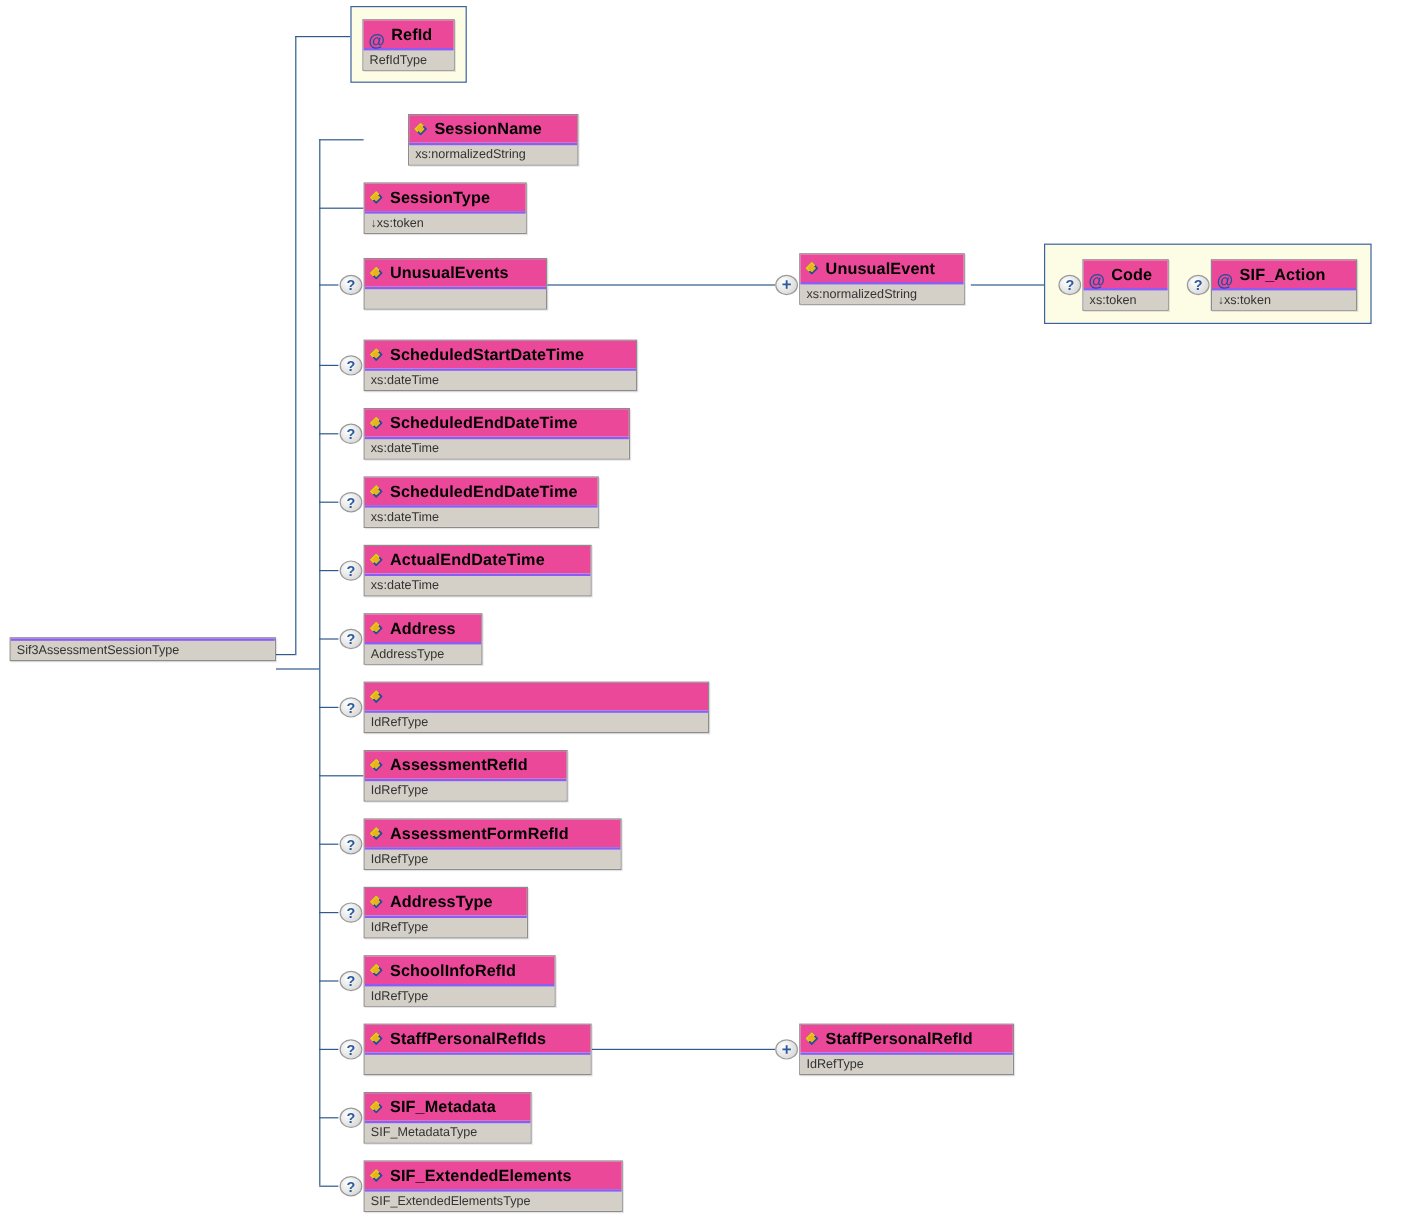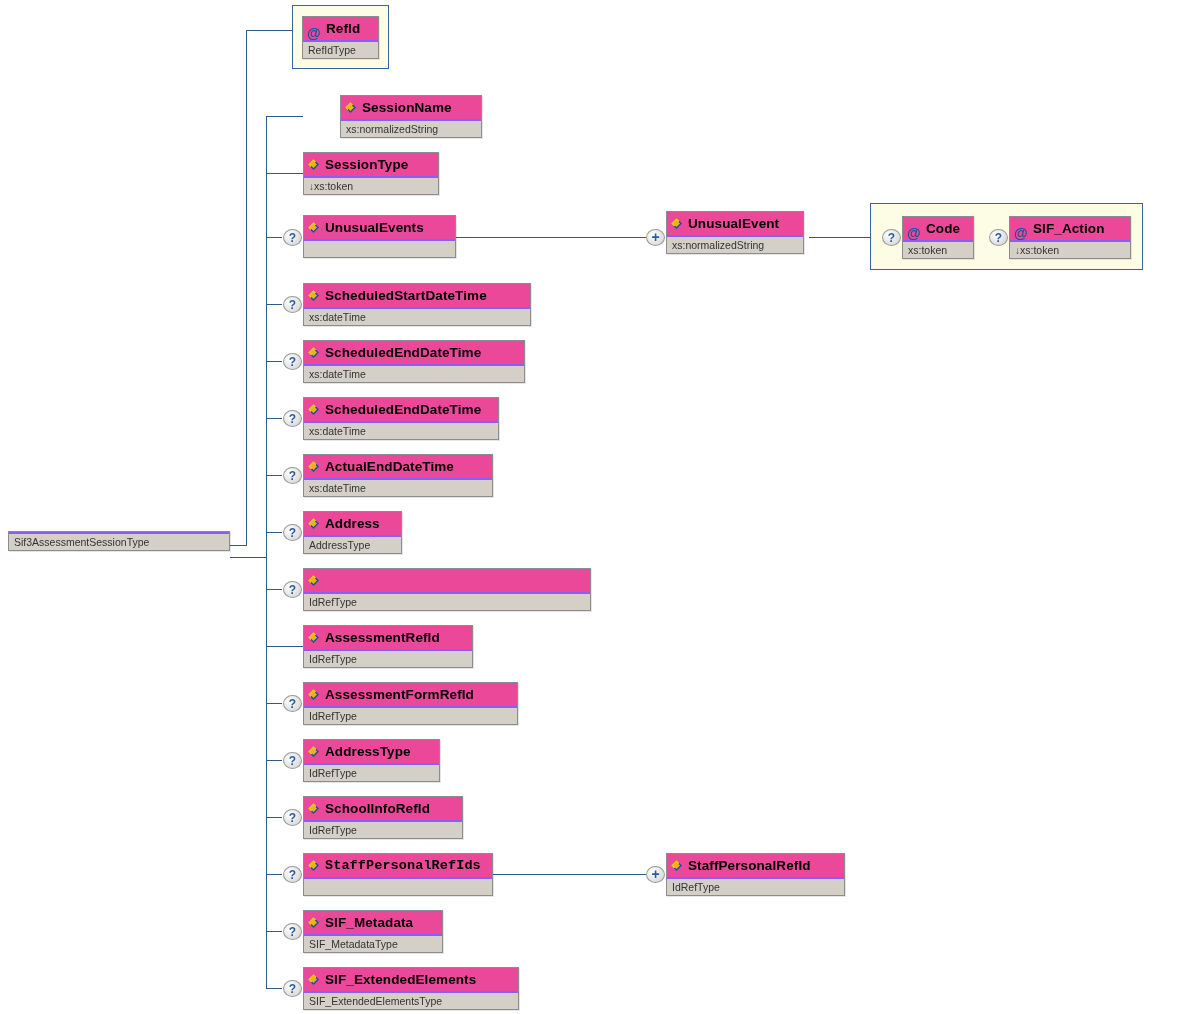--- a/index.html
+++ b/index.html
@@ -260,21 +260,21 @@
   <div class="mark" style="left:283px;top:809px;">?</div>
   <div class="node" style="left:303px;top:796px;width:160px;">
     <div class="nm">
       <span class="ico elem"></span>
       <span class="lbl">SchoolInfoRefId</span>
     </div>
     <div class="ty">IdRefType</div>
   </div>
 
   <div class="mark" style="left:283px;top:866px;">?</div>
-  <div class="node" style="left:303px;top:853px;width:190px;font-family:Liberation Mono, monospace;">
+  <div class="node" style="left:303px;top:853px;width:190px;">
     <div class="nm">
       <span class="ico elem"></span>
       <span class="lbl">StaffPersonalRefIds</span>
     </div>
     <div class="ty blank"></div>
   </div>
 
   <div class="mark" style="left:283px;top:923px;">?</div>
   <div class="node" style="left:303px;top:910px;width:140px;">
     <div class="nm">

